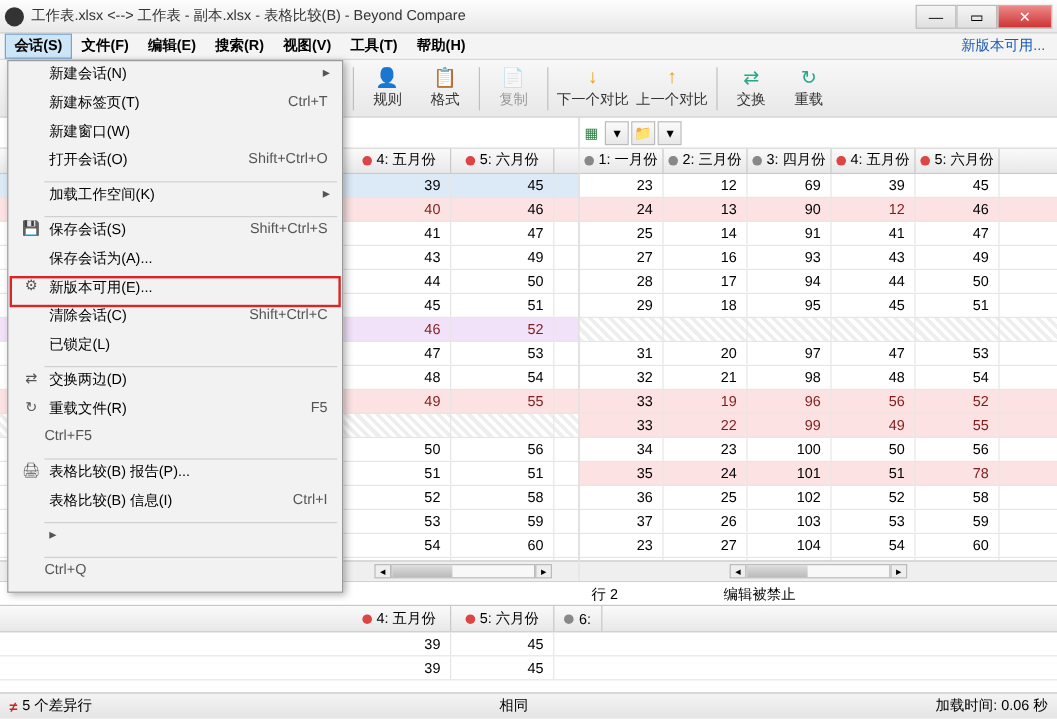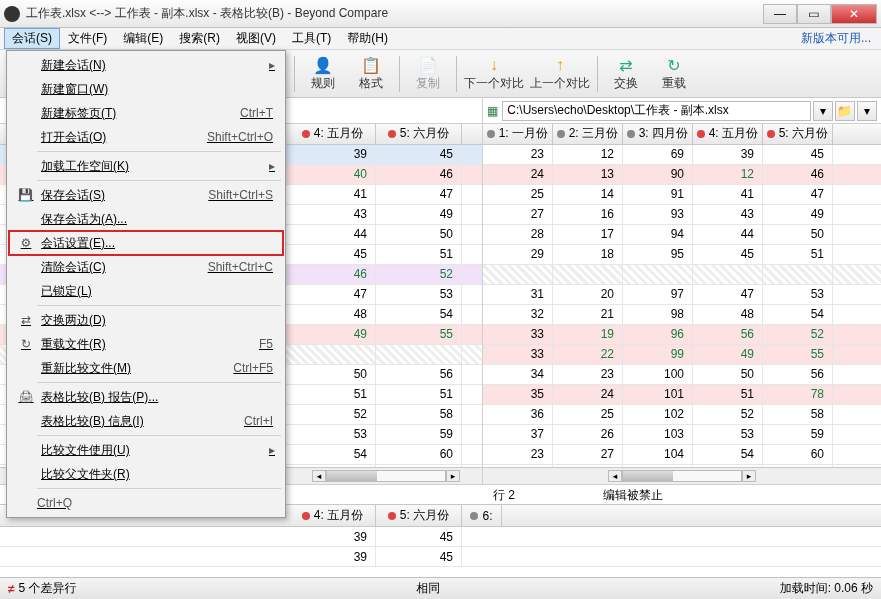--- a/index.html
+++ b/index.html
@@ -6,26 +6,26 @@
 body { background: #fff; width: 881px; height: 599px; overflow: hidden; position: relative; }
 
 .titlebar { height: 28px; background: linear-gradient(#fdfdfd, #e8e8e8); border-bottom: 1px solid #c0c0c0; display: flex; align-items: center; padding: 0 4px; }
 .titlebar .app-icon { width: 16px; height: 16px; border-radius: 50%; background: #333; margin-right: 6px; }
 .titlebar .title { flex: 1; color: #333; }
 .win-controls { display: flex; gap: 0; }
 .win-btn { width: 34px; height: 20px; display: flex; align-items: center; justify-content: center; border: 1px solid #bbb; background: linear-gradient(#f5f5f5,#e0e0e0); }
 .win-close { background: linear-gradient(#e88,#c33); color: #fff; width: 46px; }
 
 .menubar { height: 22px; background: #f4f4f4; border-bottom: 1px solid #d8d8d8; display: flex; align-items: center; padding: 0 4px; }
-.menubar .menu-item { padding: 2px 8px; cursor: pointer; }
+.menubar .menu-item { padding: 2px 8px; cursor: pointer; font-weight: bold; }
 .menubar .menu-item.open { background: #cde6f7; border: 1px solid #7da2ce; padding: 1px 7px; }
 .menubar .right-link { margin-left: auto; color: #1a5ab5; padding: 0 6px; }
 
 .dropdown { position: absolute; left: 6px; top: 50px; width: 280px; background: #f2f2f2; border: 1px solid #9b9b9b; box-shadow: 2px 2px 6px rgba(0,0,0,0.3); z-index: 100; padding: 2px; }
-.dropdown .dd-item { display: flex; align-items: center; height: 24px; padding: 0 6px; text-decoration: underline; }
+.dropdown .dd-item { display: flex; align-items: flex-start; height: 24px; padding: 0 6px; }
 .dropdown .dd-icon { width: 22px; text-align: center; color: #555; }
 .dropdown .dd-label { flex: 1; padding-left: 4px; }
 .dropdown .dd-shortcut { color: #555; padding-right: 4px; }
 .dropdown .dd-arrow { color: #555; padding-right: 2px; }
 .dropdown .sep { height: 1px; background: #d0d0d0; margin: 2px 2px 2px 28px; }
 .dropdown .highlighted { outline: 2px solid #d92525; outline-offset: -1px; }
 
 .toolbar { height: 48px; background: linear-gradient(#f8f8f8,#e8e8e8); border-bottom: 1px solid #c8c8c8; display: flex; align-items: center; padding-left: 290px; }
 .tool-btn { display: flex; flex-direction: column; align-items: center; justify-content: center; width: 48px; height: 44px; color: #333; }
 .tool-btn.disabled { opacity: 0.45; }
@@ -46,21 +46,21 @@
 
 .colheaders { height: 22px; background: linear-gradient(#fafafa,#e8e8e8); border-bottom: 1px solid #c8c8c8; display:flex; }
 .colh { border-right: 1px solid #c8c8c8; display:flex; align-items:center; justify-content:center; padding:0 4px; white-space:nowrap; }
 .dot { width:8px; height:8px; border-radius:50%; display:inline-block; margin-right:4px; }
 .dot-red { background:#d44; }
 .dot-gray { background:#888; }
 
 .rows { overflow:hidden; }
 .row { height: 20px; display:flex; border-bottom: 1px solid #e6e6e6; }
 .cell { border-right: 1px solid #e6e6e6; display:flex; align-items:center; justify-content:flex-end; padding:0 8px; }
-.cell.diff { color:#15803d; }
+.cell.diff { color:#7f1d1d; }
 .row.bg-pink { background:#fce2e2; }
 .row.bg-purple { background:#f2e2f9; }
 .row.bg-blue { background:#dceaf7; }
 .row.bg-hatch { background: repeating-linear-gradient(45deg,#eee,#eee 3px,#fff 3px,#fff 6px); }
 
 .hscroll { height: 18px; background:#efefef; border-top:1px solid #c8c8c8; display:flex; align-items:center; justify-content:center; }
 .hscroll .track { width: 120px; height:12px; border:1px solid #bbb; background:#f8f8f8; display:flex; }
 .hscroll .thumb { width:50px; height:10px; background:linear-gradient(#ddd,#bbb); margin:0; }
 .hscroll .arrow { width:14px; height:12px; border:1px solid #bbb; background:#eee; display:flex;align-items:center;justify-content:center;font-size:9px; }
 
@@ -103,27 +103,27 @@
 
 <div class="dropdown" id="dropdown">
     <div class="dd-item">
       <span class="dd-icon"></span>
       <span class="dd-label">新建会话(N)</span>
       <span class="dd-shortcut"></span>
       <span class="dd-arrow">▸</span>
     </div>
     <div class="dd-item">
       <span class="dd-icon"></span>
-      <span class="dd-label">新建窗口(W)</span>
-      <span class="dd-shortcut"></span>
-    </div>
-    <div class="dd-item">
-      <span class="dd-icon"></span>
       <span class="dd-label">新建标签页(T)</span>
       <span class="dd-shortcut">Ctrl+T</span>
+    </div>
+    <div class="dd-item">
+      <span class="dd-icon"></span>
+      <span class="dd-label">新建窗口(W)</span>
+      <span class="dd-shortcut"></span>
     </div>
     <div class="dd-item">
       <span class="dd-icon"></span>
       <span class="dd-label">打开会话(O)</span>
       <span class="dd-shortcut">Shift+Ctrl+O</span>
     </div>
     <div class="sep"></div>
     <div class="dd-item">
       <span class="dd-icon"></span>
       <span class="dd-label">加载工作空间(K)</span>
@@ -136,21 +136,21 @@
       <span class="dd-label">保存会话(S)</span>
       <span class="dd-shortcut">Shift+Ctrl+S</span>
     </div>
     <div class="dd-item">
       <span class="dd-icon"></span>
       <span class="dd-label">保存会话为(A)...</span>
       <span class="dd-shortcut"></span>
     </div>
     <div class="dd-item highlighted">
       <span class="dd-icon">⚙</span>
-      <span class="dd-label">会话设置(E)...</span>
+      <span class="dd-label">新版本可用(E)...</span>
       <span class="dd-shortcut"></span>
     </div>
     <div class="dd-item">
       <span class="dd-icon"></span>
       <span class="dd-label">清除会话(C)</span>
       <span class="dd-shortcut">Shift+Ctrl+C</span>
     </div>
     <div class="dd-item">
       <span class="dd-icon"></span>
       <span class="dd-label">已锁定(L)</span>
@@ -162,45 +162,38 @@
       <span class="dd-label">交换两边(D)</span>
       <span class="dd-shortcut"></span>
     </div>
     <div class="dd-item">
       <span class="dd-icon">↻</span>
       <span class="dd-label">重载文件(R)</span>
       <span class="dd-shortcut">F5</span>
     </div>
     <div class="dd-item">
       <span class="dd-icon"></span>
-      <span class="dd-label">重新比较文件(M)</span>
       <span class="dd-shortcut">Ctrl+F5</span>
     </div>
     <div class="sep"></div>
     <div class="dd-item">
       <span class="dd-icon">🖨</span>
       <span class="dd-label">表格比较(B) 报告(P)...</span>
       <span class="dd-shortcut"></span>
     </div>
     <div class="dd-item">
       <span class="dd-icon"></span>
       <span class="dd-label">表格比较(B) 信息(I)</span>
       <span class="dd-shortcut">Ctrl+I</span>
     </div>
     <div class="sep"></div>
     <div class="dd-item">
       <span class="dd-icon"></span>
-      <span class="dd-label">比较文件使用(U)</span>
       <span class="dd-shortcut"></span>
       <span class="dd-arrow">▸</span>
-    </div>
-    <div class="dd-item">
-      <span class="dd-icon"></span>
-      <span class="dd-label">比较父文件夹(R)</span>
-      <span class="dd-shortcut"></span>
     </div>
     <div class="sep"></div>
     <div class="dd-item">
       <span class="dd-icon"></span>
       <span class="dd-shortcut">Ctrl+Q</span>
     </div>
   </div>
 
 <div class="toolbar">
   <div class="tool-sep"></div>
@@ -234,21 +227,20 @@
   <div class="tool-btn">
       <div class="ic" style="color:#2a8">↻</div>
       <div>重载</div>
     </div>
 </div>
 
 <div class="pathrow">
   <div class="pathcell left"></div>
   <div class="pathcell right">
     <span style="color:#2a7e3f;margin-right:4px">▦</span>
-    <input class="path-input" value="C:\Users\echo\Desktop\工作表 - 副本.xlsx" style="">
     <div class="path-icon">▾</div>
     <div class="path-icon path-folder">📁</div>
     <div class="path-icon">▾</div>
   </div>
 </div>
 
 <div class="grids">
   <div class="grid-left">
     <div class="colheaders" id="lcols" style="padding-left:290px">
         <div class="colh" style="width: 86px;"><span class="dot dot-red"></span>4: 五月份</div>

